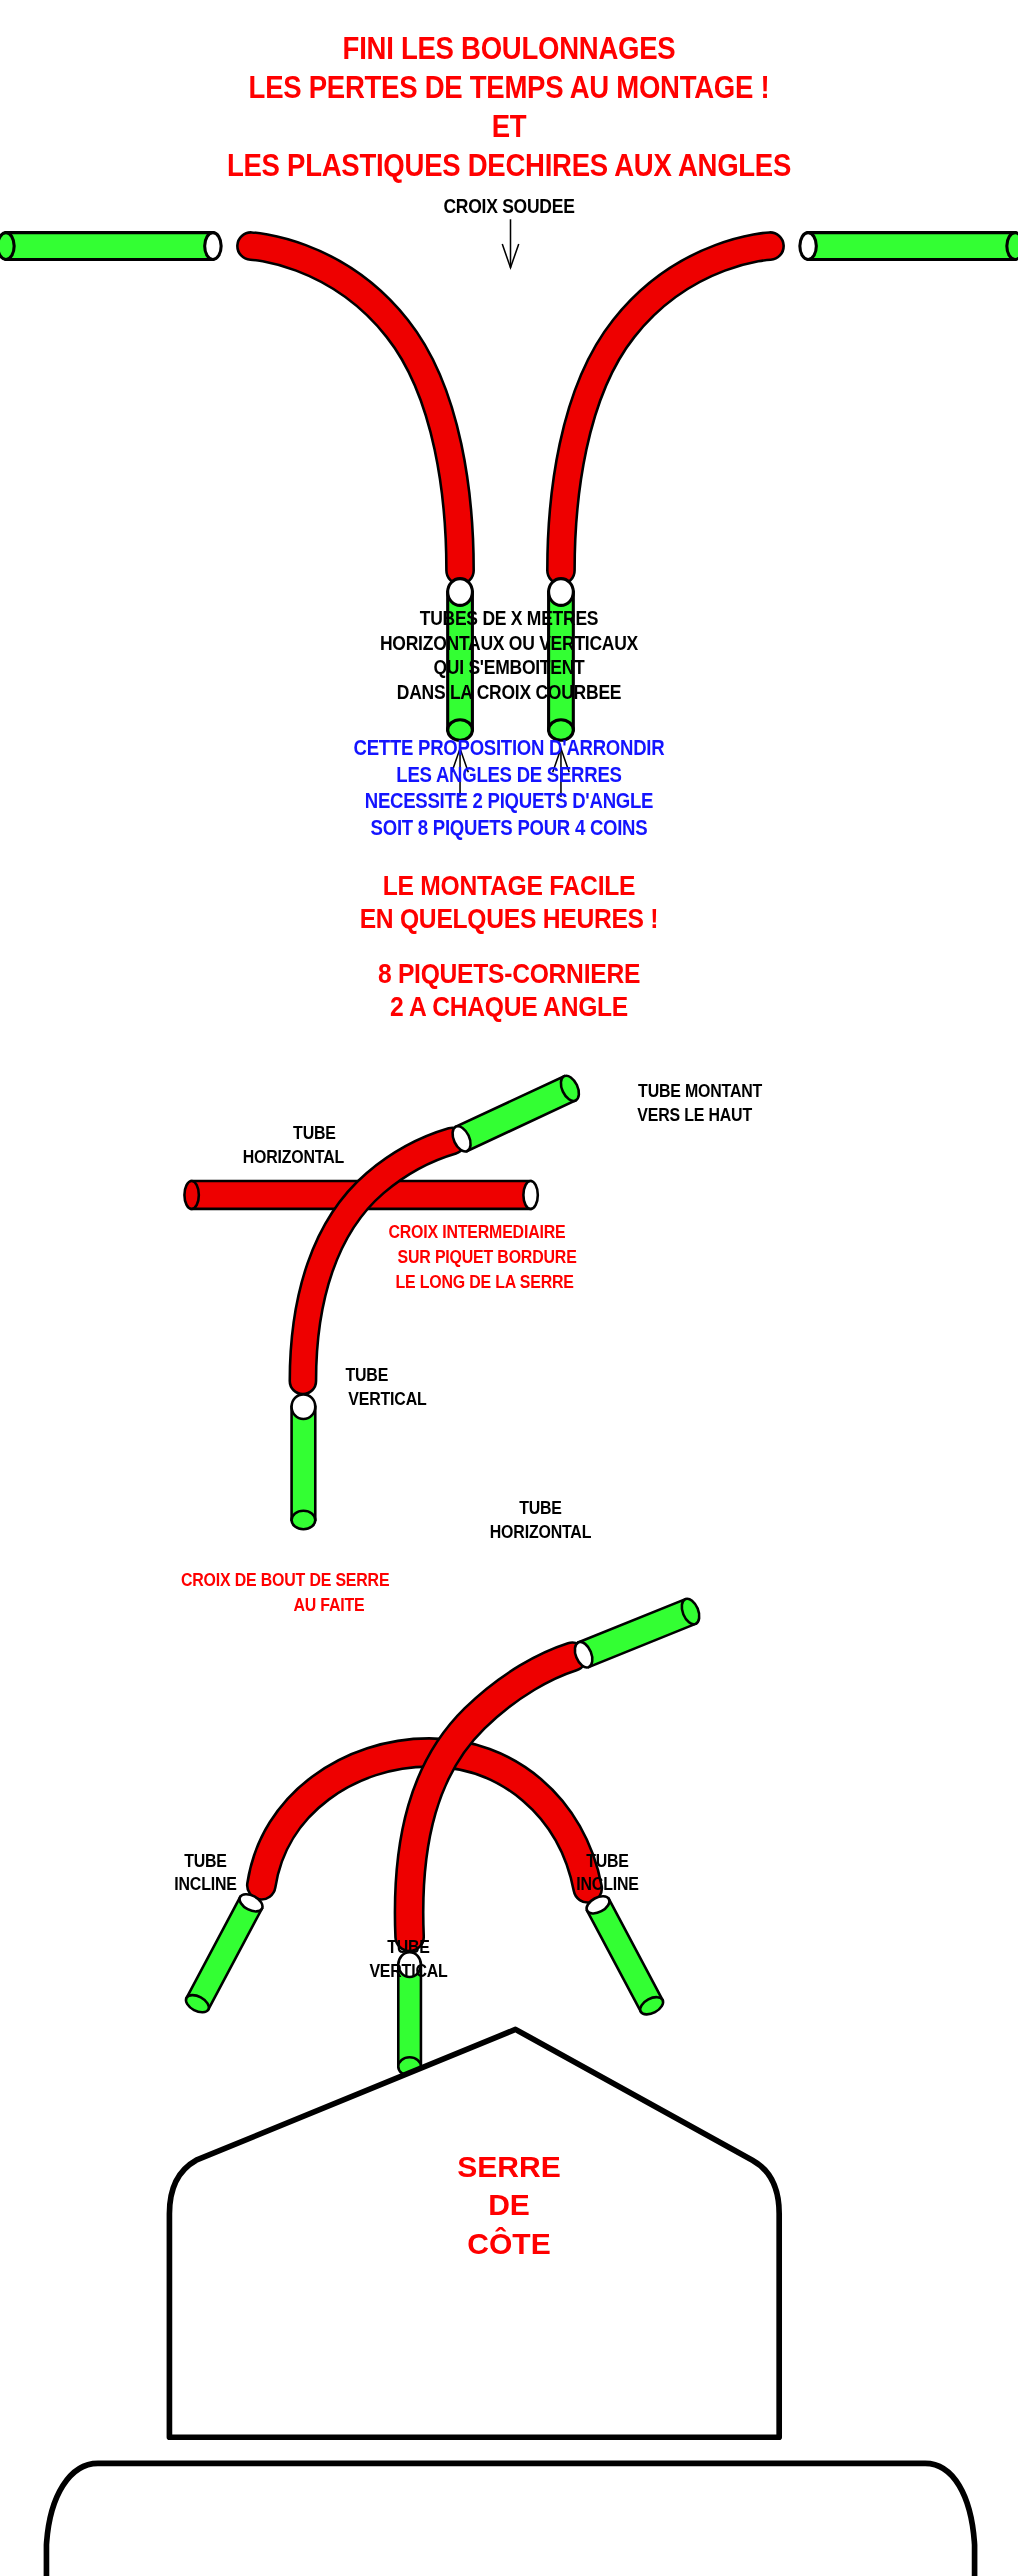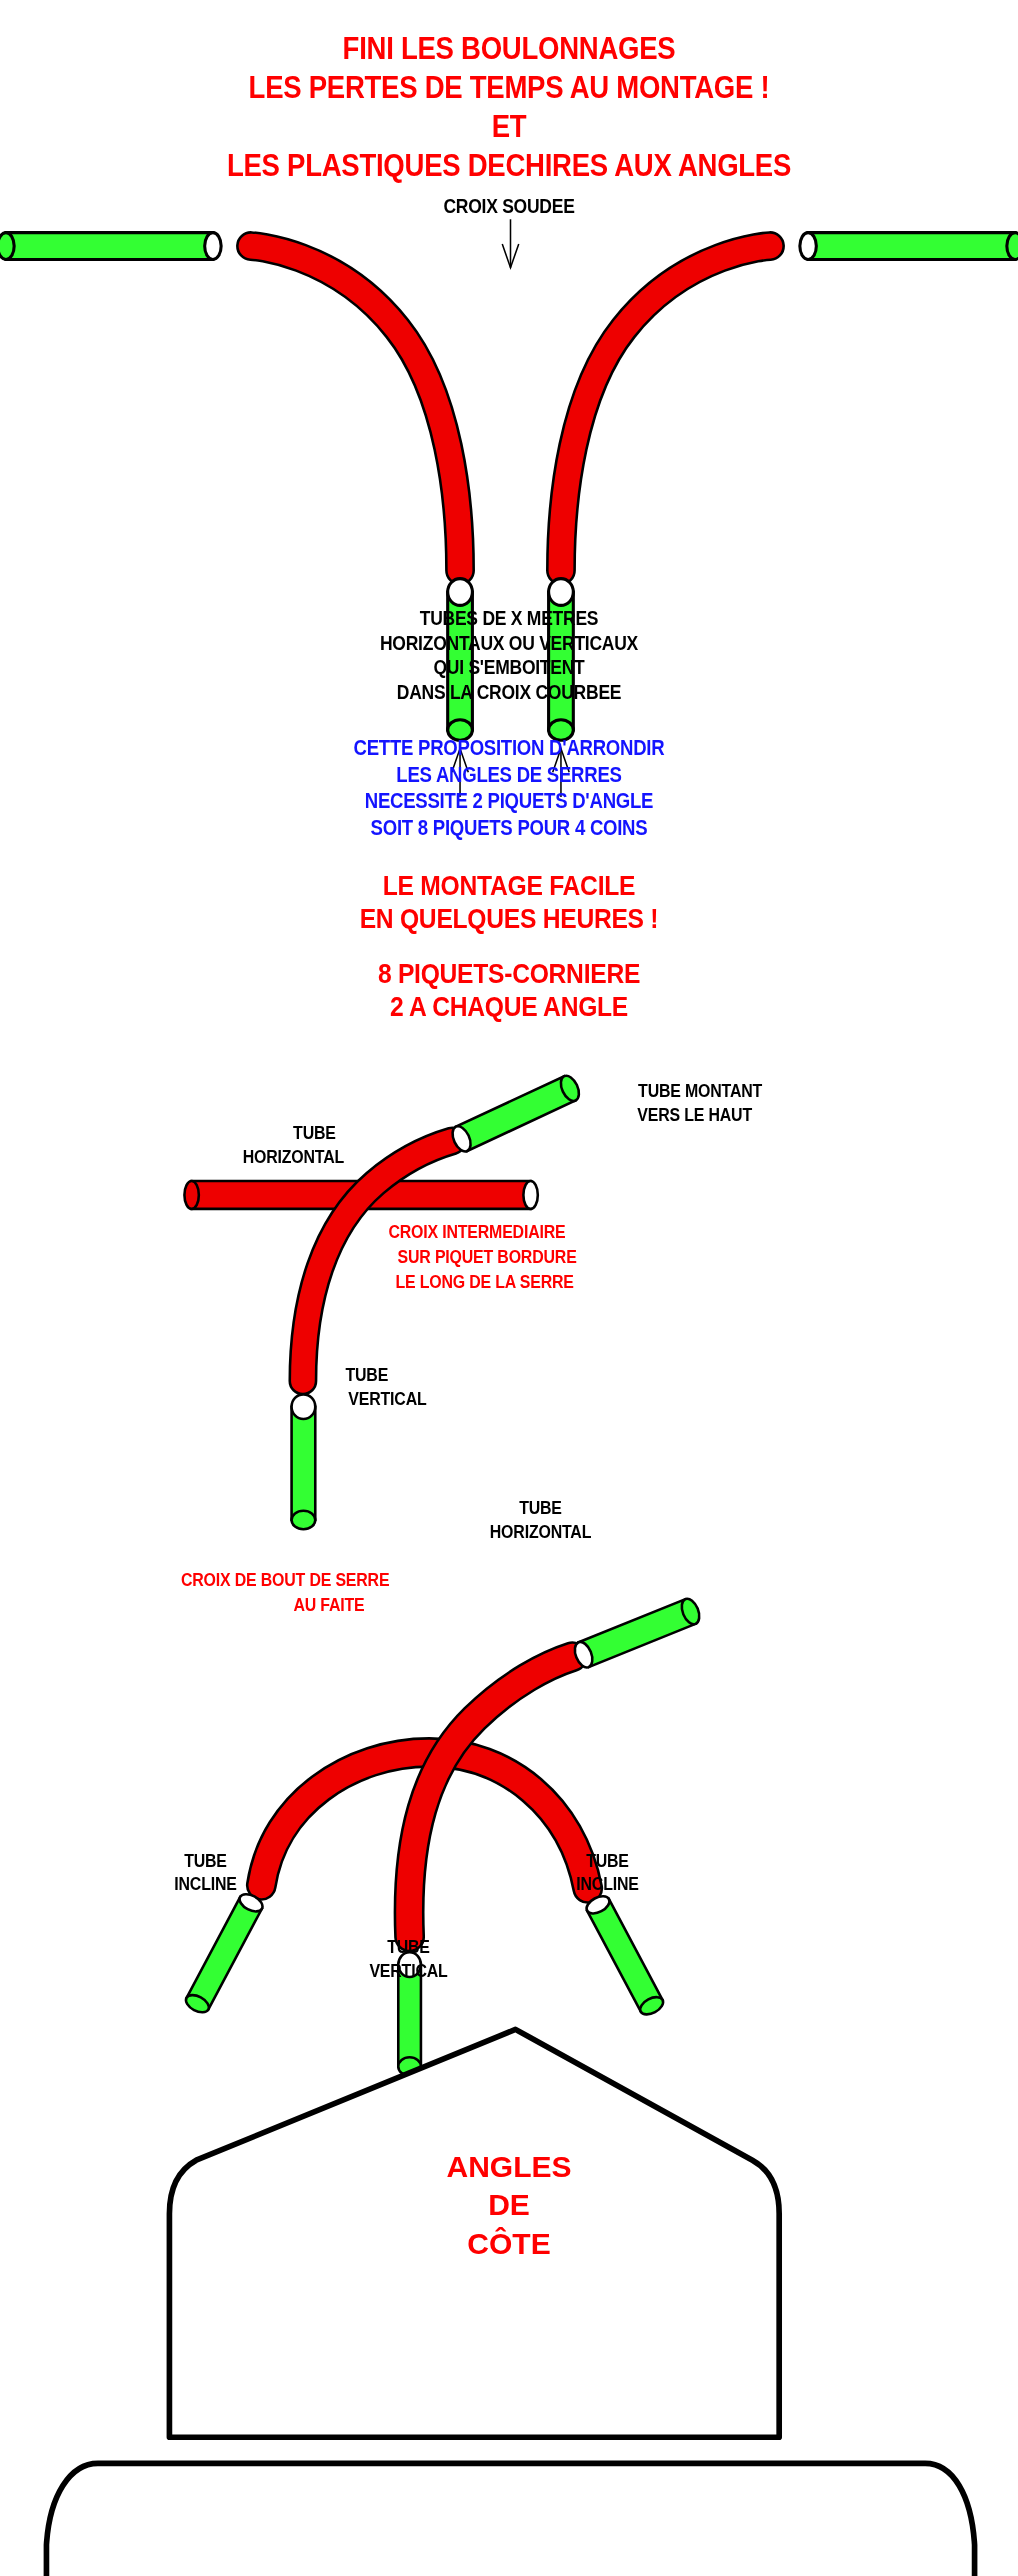--- a/index.html
+++ b/index.html
@@ -246,21 +246,21 @@
     <path d="M 700,8
              L 1160,262
              C 1196,282 1212,318 1212,366
              L 1212,800
              L 28,800
              L 28,366
              C 28,318 44,282 80,262
              Z" fill="#FFFFFF" stroke="#000000" stroke-width="11" stroke-linejoin="round"></path>
   </svg>
 
-  <div class="serre-label" style="top:2148px;"><span>ANGLES</span><br><span>DE</span><br><span>CÔTE</span></div>
+  <div class="serre-label" style="top:2148px;"><span>SERRE</span><br><span>DE</span><br><span>CÔTE</span></div>
 
   <svg class="fig" style="left:31px; top:2452px;" width="958" height="541" viewBox="0 0 1860 1050">
     <path d="M 130,22
              L 1736,22
              C 1790,22 1826,84 1832,180
              L 1832,1018
              L 30,1018
              L 30,180
              C 36,84 76,22 130,22
              Z" fill="#FFFFFF" stroke="#000000" stroke-width="11" stroke-linejoin="round"></path>

